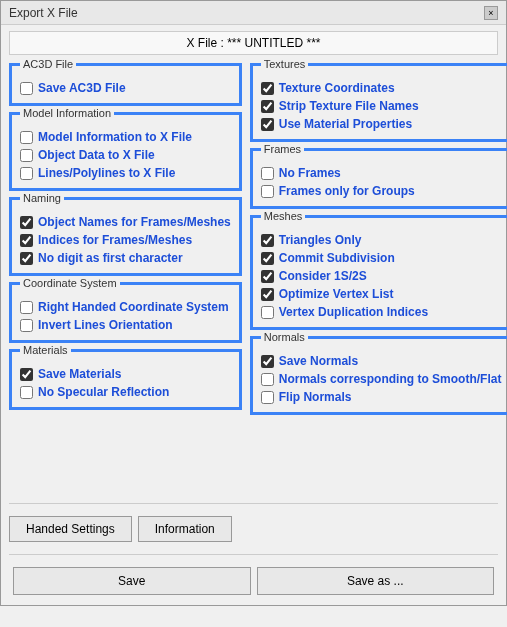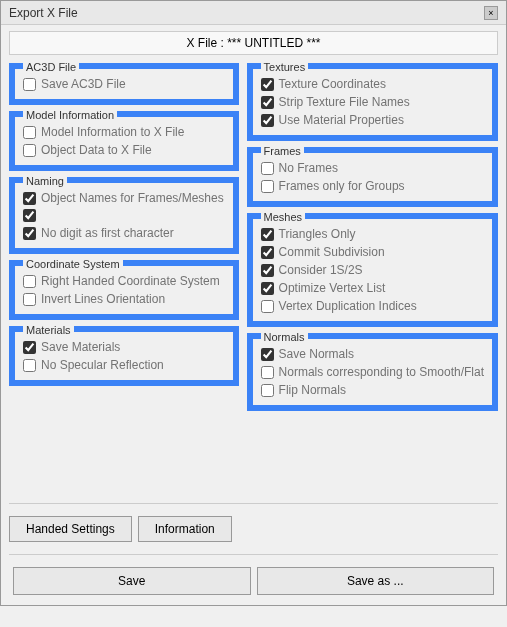--- a/index.html
+++ b/index.html
@@ -69,22 +69,22 @@
       flex-direction: column;
       gap: 6px;
     }
     .right-col {
       flex: 1;
       display: flex;
       flex-direction: column;
       gap: 6px;
     }
     .group-box {
-      border: 6px solid #3b82f6;
-      padding: 6px 8px 6px 8px;
+      border: 3px solid #3b82f6;
+      padding: 13px 8px 6px 8px;
       position: relative;
     }
     .group-label {
       position: absolute;
       top: -8px;
       left: 8px;
       background: #f0f0f0;
       padding: 0 3px;
       font-size: 11px;
       color: #333;
@@ -97,22 +97,23 @@
     }
     .checkbox-row input[type="checkbox"] {
       width: 13px;
       height: 13px;
       margin: 0;
       cursor: pointer;
       accent-color: #333;
     }
     .checkbox-label {
       font-size: 12px;
-      color: #737373;
+      color: #1d4ed8;
       white-space: nowrap;
+      font-weight: bold;
     }
     .bottom-area {
       display: flex;
       flex-direction: column;
       gap: 6px;
     }
     .action-buttons {
       display: flex;
       gap: 6px;
       padding: 4px 0;
@@ -174,30 +175,35 @@
         <div class="group-box">
           <span class="group-label">Model Information</span>
           <div class="checkbox-row">
             <input type="checkbox" id="model_info_x" style="">
             <label class="checkbox-label" for="model_info_x">Model Information to X File</label>
           </div>
           <div class="checkbox-row">
             <input type="checkbox" id="object_data_x" style="">
             <label class="checkbox-label" for="object_data_x">Object Data to X File</label>
           </div>
+          <div class="checkbox-row">
+            <input type="checkbox" id="lines_polylines" style="">
+            <label class="checkbox-label" for="lines_polylines">Lines/Polylines to X File</label>
+          </div>
         </div>
 
         <div class="group-box">
           <span class="group-label">Naming</span>
           <div class="checkbox-row">
             <input type="checkbox" id="obj_names" checked="" style="">
             <label class="checkbox-label" for="obj_names">Object Names for Frames/Meshes</label>
           </div>
           <div class="checkbox-row">
             <input type="checkbox" id="indices" checked="" style="">
+            <label class="checkbox-label" for="indices">Indices for Frames/Meshes</label>
           </div>
           <div class="checkbox-row">
             <input type="checkbox" id="no_digit" checked="" style="">
             <label class="checkbox-label" for="no_digit">No digit as first character</label>
           </div>
         </div>
 
         <div class="group-box">
           <span class="group-label">Coordinate System</span>
           <div class="checkbox-row">

